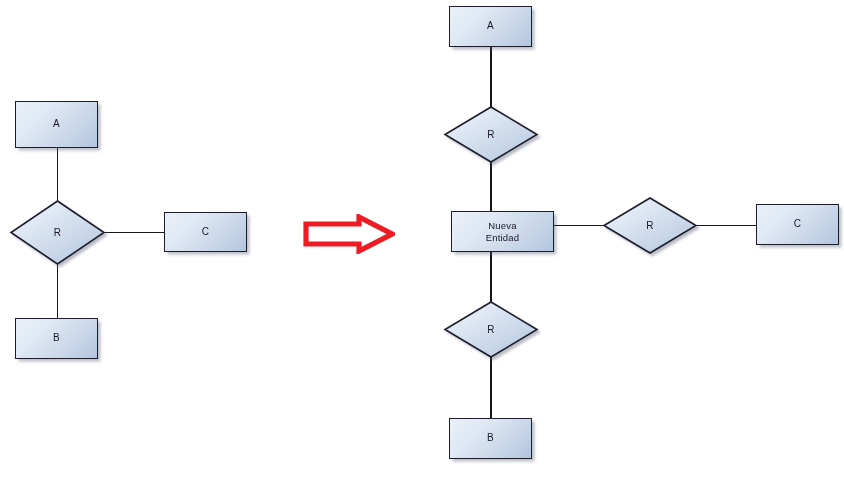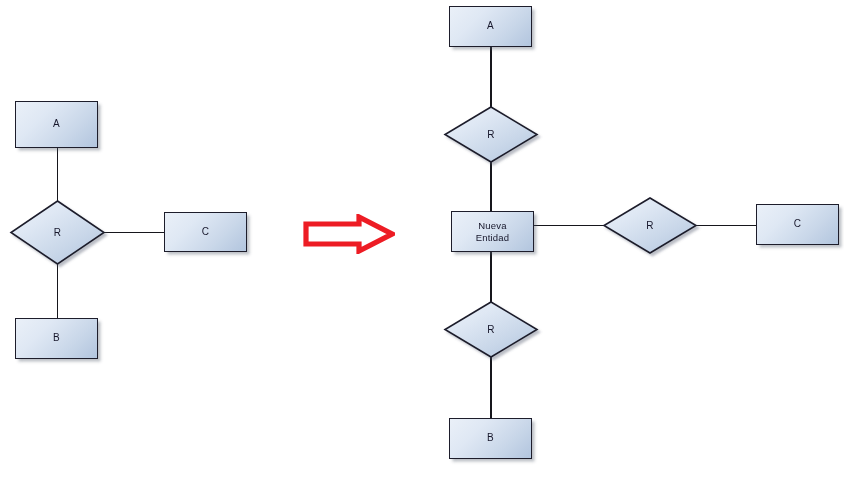--- a/index.html
+++ b/index.html
@@ -132,21 +132,21 @@
     <div class="connector v" style="left:490.2px; top:161px; height:51px;"></div>
     <div class="connector h" style="left:533px; top:224.5px; width:71px;"></div>
     <div class="connector h" style="left:696px; top:224.5px; width:61px;"></div>
     <div class="connector v" style="left:490.2px; top:251px; height:51px;"></div>
     <div class="connector v" style="left:490.2px; top:356px; height:63px;"></div>
 
     <div class="entity" style="left:449px; top:6px; width:83px; height:41px;">
       <span class="label">A</span>
     </div>
 
-    <div class="entity two-line" style="left:451px; top:211px; width:83px; height:41px;">
+    <div class="entity two-line" style="left:451px; top:211px; width:103px; height:41px;">
       <span class="label">Nueva
 Entidad</span>
     </div>
 
     <div class="entity" style="left:756px; top:204px; width:83px; height:41px;">
       <span class="label">C</span>
     </div>
 
     <div class="entity" style="left:449px; top:418px; width:83px; height:41px;">
       <span class="label">B</span>

